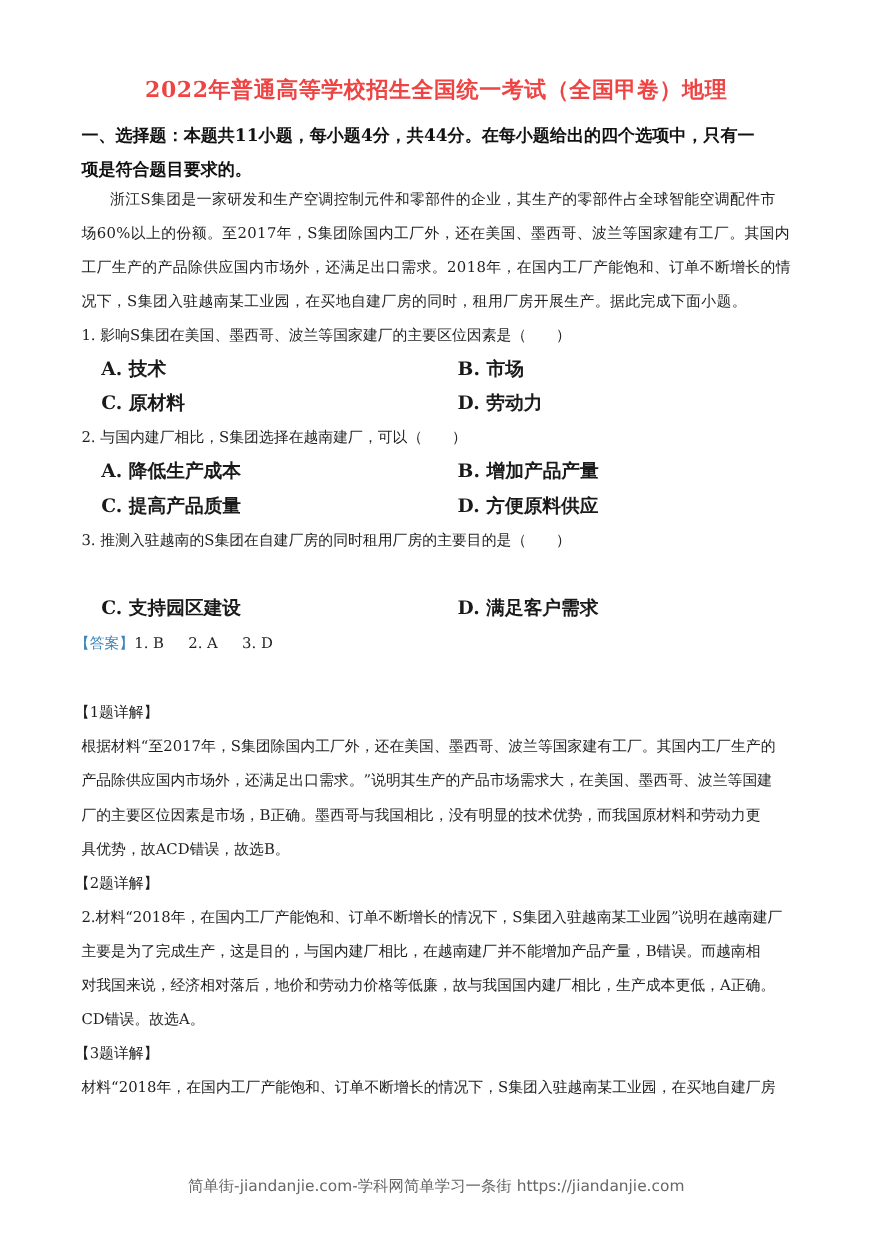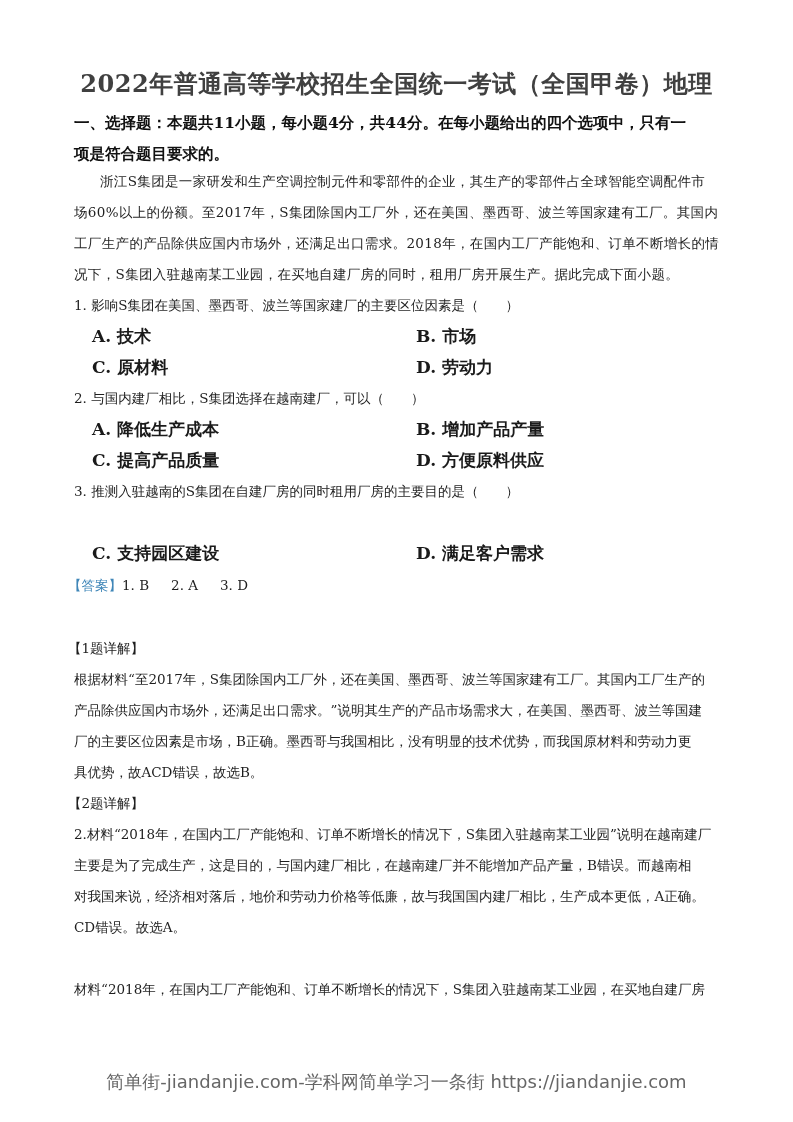--- a/index.html
+++ b/index.html
@@ -20,24 +20,24 @@
       left: 0; top: 0;
       width: 793px;
       height: 1122px;
     }
     .title {
       position: absolute;
       top: 68px;
       left: 0;
       width: 793px;
       text-align: center;
-      font-size: 24px;
+      font-size: 20px;
       font-weight: bold;
       letter-spacing: 0.5px;
-      color: #404040;
+      color: #ef4444;
     }
     .section-head {
       position: absolute;
       left: 74px;
       width: 650px;
       font-size: 15.5px;
       font-weight: bold;
       line-height: 31px;
       color: #111;
     }
@@ -71,21 +71,21 @@
     .opt .letter { margin-right: 6px; }
     .blue { color: #3f86b8; }
     .answer-items span.item { margin-right: 22px; }
     .footer {
       position: absolute;
       top: 1070px;
       left: 0;
       width: 793px;
       text-align: center;
       font-family: "DejaVu Sans", "Liberation Sans", sans-serif;
-      font-size: 18px;
+      font-size: 14px;
       color: #666666;
     }
   </style>
 </head>
 <body>
 
 <div class="page">
 
   <div class="title">2022年普通高等学校招生全国统一考试（全国甲卷）地理</div>
 
@@ -133,17 +133,18 @@
   <div class="line" style="top:700px;">产品除供应国内市场外，还满足出口需求。”说明其生产的产品市场需求大，在美国、墨西哥、波兰等国建</div>
   <div class="line" style="top:731px;">厂的主要区位因素是市场，B正确。墨西哥与我国相比，没有明显的技术优势，而我国原材料和劳动力更</div>
   <div class="line" style="top:762px;">具优势，故ACD错误，故选B。</div>
 
   <div class="line" style="top:793px; left:68px;">【2题详解】</div>
   <div class="line" style="top:824px;">2.材料“2018年，在国内工厂产能饱和、订单不断增长的情况下，S集团入驻越南某工业园”说明在越南建厂</div>
   <div class="line" style="top:855px;">主要是为了完成生产，这是目的，与国内建厂相比，在越南建厂并不能增加产品产量，B错误。而越南相</div>
   <div class="line" style="top:886px;">对我国来说，经济相对落后，地价和劳动力价格等低廉，故与我国国内建厂相比，生产成本更低，A正确。</div>
   <div class="line" style="top:917px;">CD错误。故选A。</div>
 
+  <div class="line" style="top:948px; left:68px;">【3题详解】</div>
   <div class="line" style="top:979px;">材料“2018年，在国内工厂产能饱和、订单不断增长的情况下，S集团入驻越南某工业园，在买地自建厂房</div>
 
   <div class="footer">简单街-jiandanjie.com-学科网简单学习一条街 https://jiandanjie.com</div>
 
 </div>
 
 </body></html>

